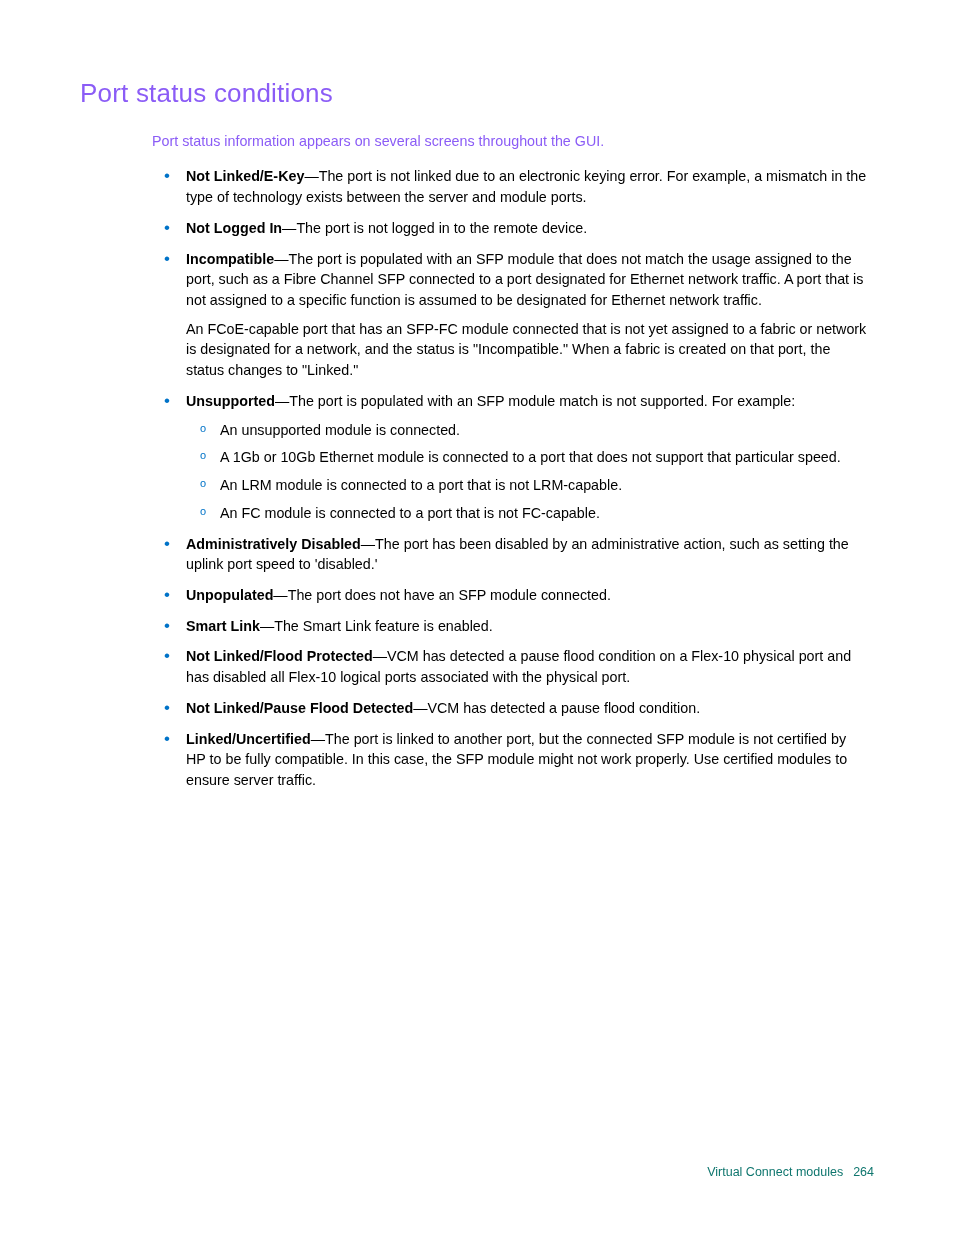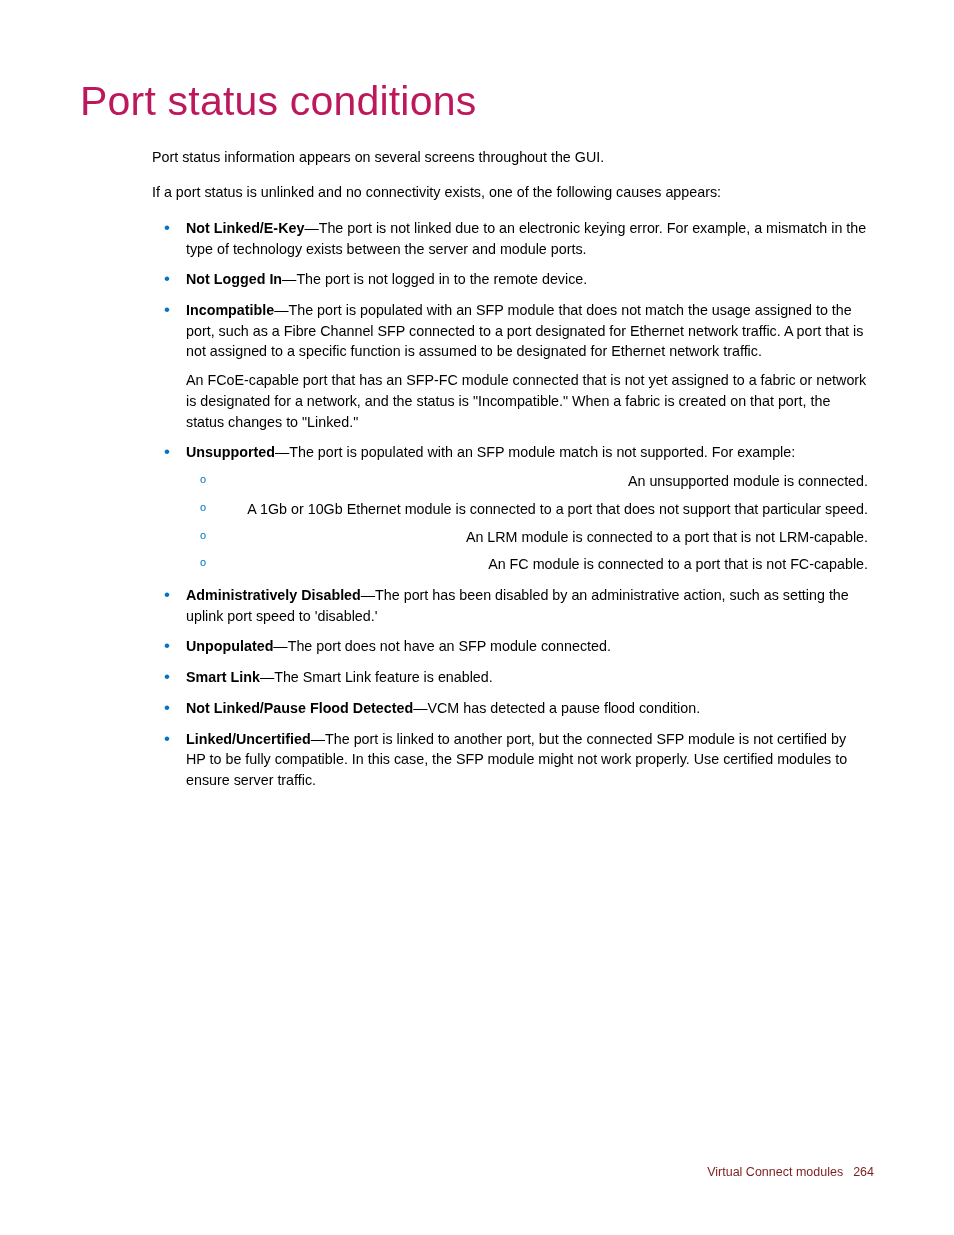--- a/index.html
+++ b/index.html
@@ -10,32 +10,32 @@
     body {
       width: 954px;
       height: 1235px;
       background: #ffffff;
       font-family: Arial, Helvetica, sans-serif;
       color: #000000;
       position: relative;
       padding: 78px 80px 60px 80px;
     }
     .page-title {
-      font-size: 41px;
+      font-size: 26px;
       font-weight: 400;
-      color: #be185d;
+      color: #8b5cf6;
       margin-bottom: 22px;
       font-family: 'Segoe UI Light', 'Segoe UI', Arial, sans-serif;
       letter-spacing: 0.2px;
     }
     .intro {
       margin-left: 72px;
       font-size: 14.3px;
       line-height: 1.5;
-      color: #000000;
+      color: #8b5cf6;
     }
     .intro p {
       margin-bottom: 14px;
     }
     ul.main-list {
       list-style: none;
       margin-left: 72px;
       padding-left: 34px;
     }
     ul.main-list > li {
@@ -63,49 +63,47 @@
     ul.sub-list {
       list-style: none;
       margin-top: 8px;
       padding-left: 34px;
     }
     ul.sub-list > li {
       position: relative;
       font-size: 14.3px;
       line-height: 1.45;
       margin-bottom: 7px;
-      text-align: right;
     }
     ul.sub-list > li::before {
       content: "o";
       position: absolute;
       left: -20px;
       top: 1px;
       color: #0073c8;
       font-size: 11px;
     }
     .footer {
       position: absolute;
       bottom: 56px;
       right: 80px;
       font-size: 12.5px;
-      color: #7f1d1d;
+      color: #0f766e;
     }
     .footer .page-num {
       margin-left: 10px;
     }
   </style>
 </head>
 <body>
 
 <h1 class="page-title">Port status conditions</h1>
 
 <div class="intro">
   <p>Port status information appears on several screens throughout the GUI.</p>
-  <p>If a port status is unlinked and no connectivity exists, one of the following causes appears:</p>
 </div>
 
 <ul class="main-list">
   <li>
     <span class="term">Not Linked/E-Key</span><span>—The port is not linked due to an electronic keying error. For example, a mismatch in the type of technology exists between the server and module ports.</span>
   </li>
   <li>
     <span class="term">Not Logged In</span><span>—The port is not logged in to the remote device.</span>
   </li>
   <li>
@@ -126,20 +124,23 @@
   <li>
     <span class="term">Administratively Disabled</span><span>—The port has been disabled by an administrative action, such as setting the uplink port speed to 'disabled.'</span>
   </li>
   <li>
     <span class="term">Unpopulated</span><span>—The port does not have an SFP module connected.</span>
   </li>
   <li>
     <span class="term">Smart Link</span><span>—The Smart Link feature is enabled.</span>
   </li>
   <li>
+    <span class="term">Not Linked/Flood Protected</span><span>—VCM has detected a pause flood condition on a Flex-10 physical port and has disabled all Flex-10 logical ports associated with the physical port.</span>
+  </li>
+  <li>
     <span class="term">Not Linked/Pause Flood Detected</span><span>—VCM has detected a pause flood condition.</span>
   </li>
   <li>
     <span class="term">Linked/Uncertified</span><span>—The port is linked to another port, but the connected SFP module is not certified by HP to be fully compatible. In this case, the SFP module might not work properly. Use certified modules to ensure server traffic.</span>
   </li>
 </ul>
 
 <div class="footer">
   <span>Virtual Connect modules</span><span class="page-num">264</span>
 </div>

